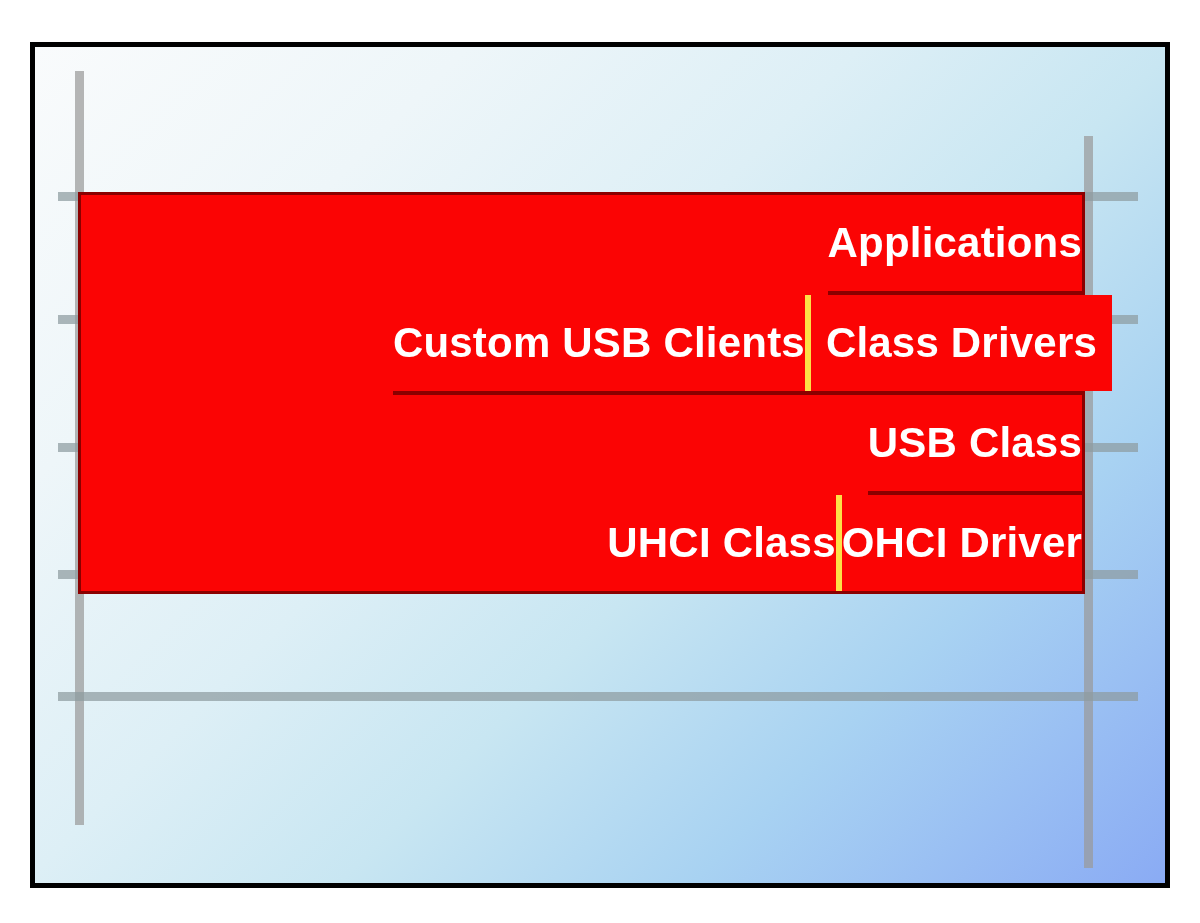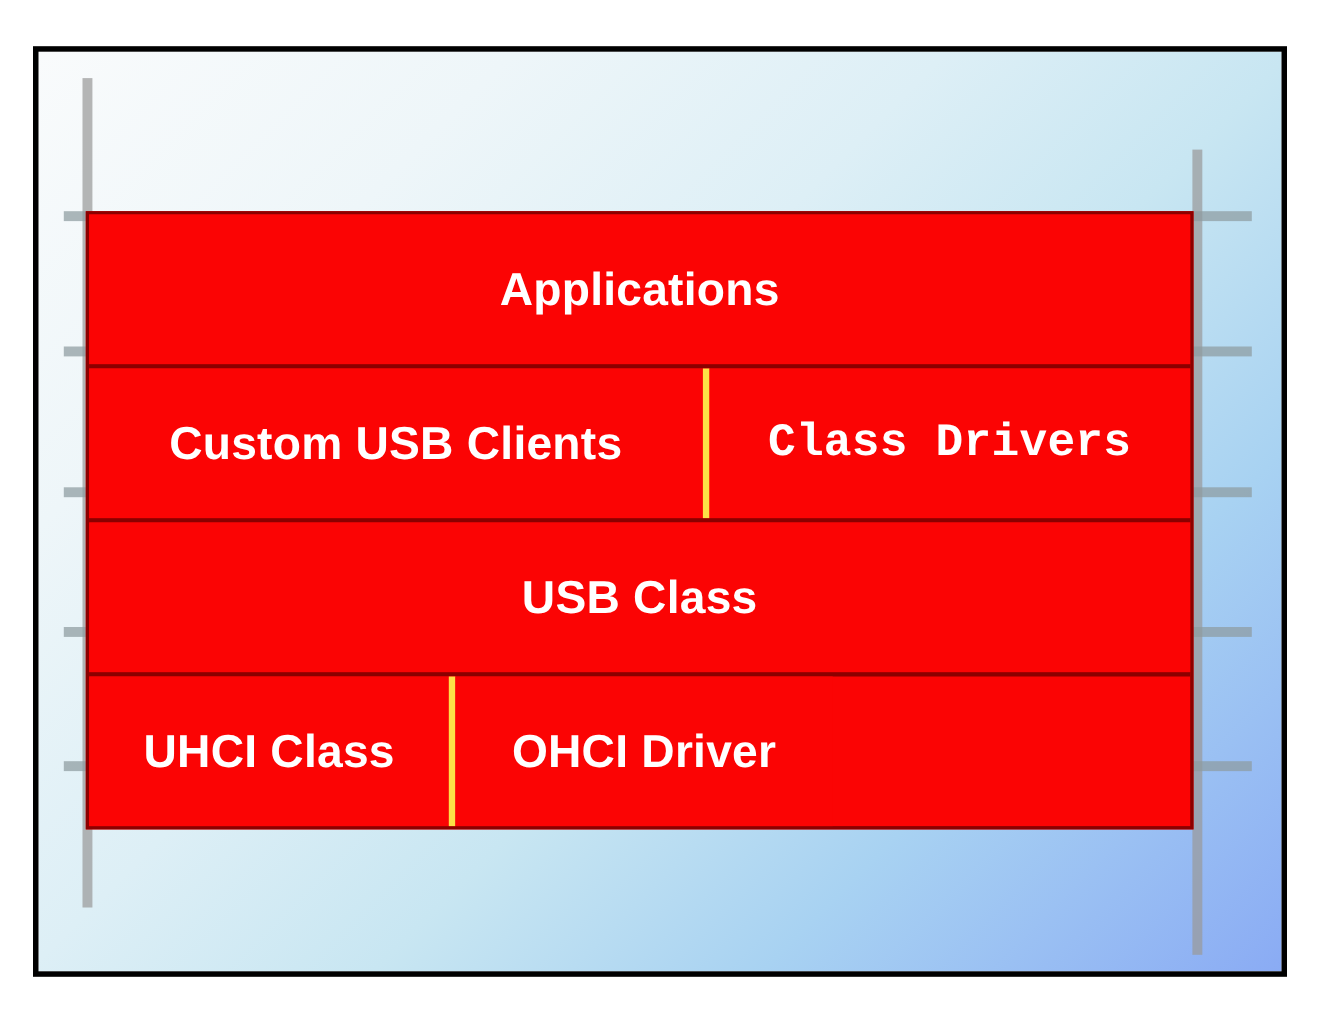--- a/index.html
+++ b/index.html
@@ -63,26 +63,27 @@
   #guide-h-3       { left: 23px;   top: 396px; width: 1080px; }
   #guide-h-4       { left: 23px;   top: 523px; width: 1080px; }
   #guide-h-bottom  { left: 23px;   top: 645px; width: 1080px; }
 
   
   #usb-stack {
     position: absolute;
     left: 43px;
     top: 145px;
     width: 1007px;
-    height: 562px;
+    height: 402px;
     display: flex;
     flex-direction: column;
     border: 3px solid #8b0000;
     box-sizing: border-box;
     background: #fb0404;
+    align-items: flex-end;
   }
 
   .stack-row {
     display: flex;
     flex: 1 1 0;
     min-height: 0;
     border-bottom: 4px solid #8b0000;
   }
   .stack-row:last-child { border-bottom: none; }
 
@@ -99,21 +100,21 @@
     border-right: 6px solid #fde047;
     box-sizing: border-box;
     text-align: center;
     line-height: 1.05;
     white-space: nowrap;
   }
   .stack-cell:last-child { border-right: none; }
 
   
   .cell-custom-clients { flex: 0 0 56.3%; }
-  .cell-class-drivers  { flex: 0 0 43.7%; font-family: Liberation Mono, monospace; }
+  .cell-class-drivers  { flex: 0 0 43.7%; }
 
   .cell-uhci { flex: 0 0 33.3%; }
   .cell-ohci { flex: 0 0 34.2%; }
   .cell-ehci { flex: 0 0 32.5%; }
 </style>
 </head>
 <body>
 
 <div id="stage">
 

